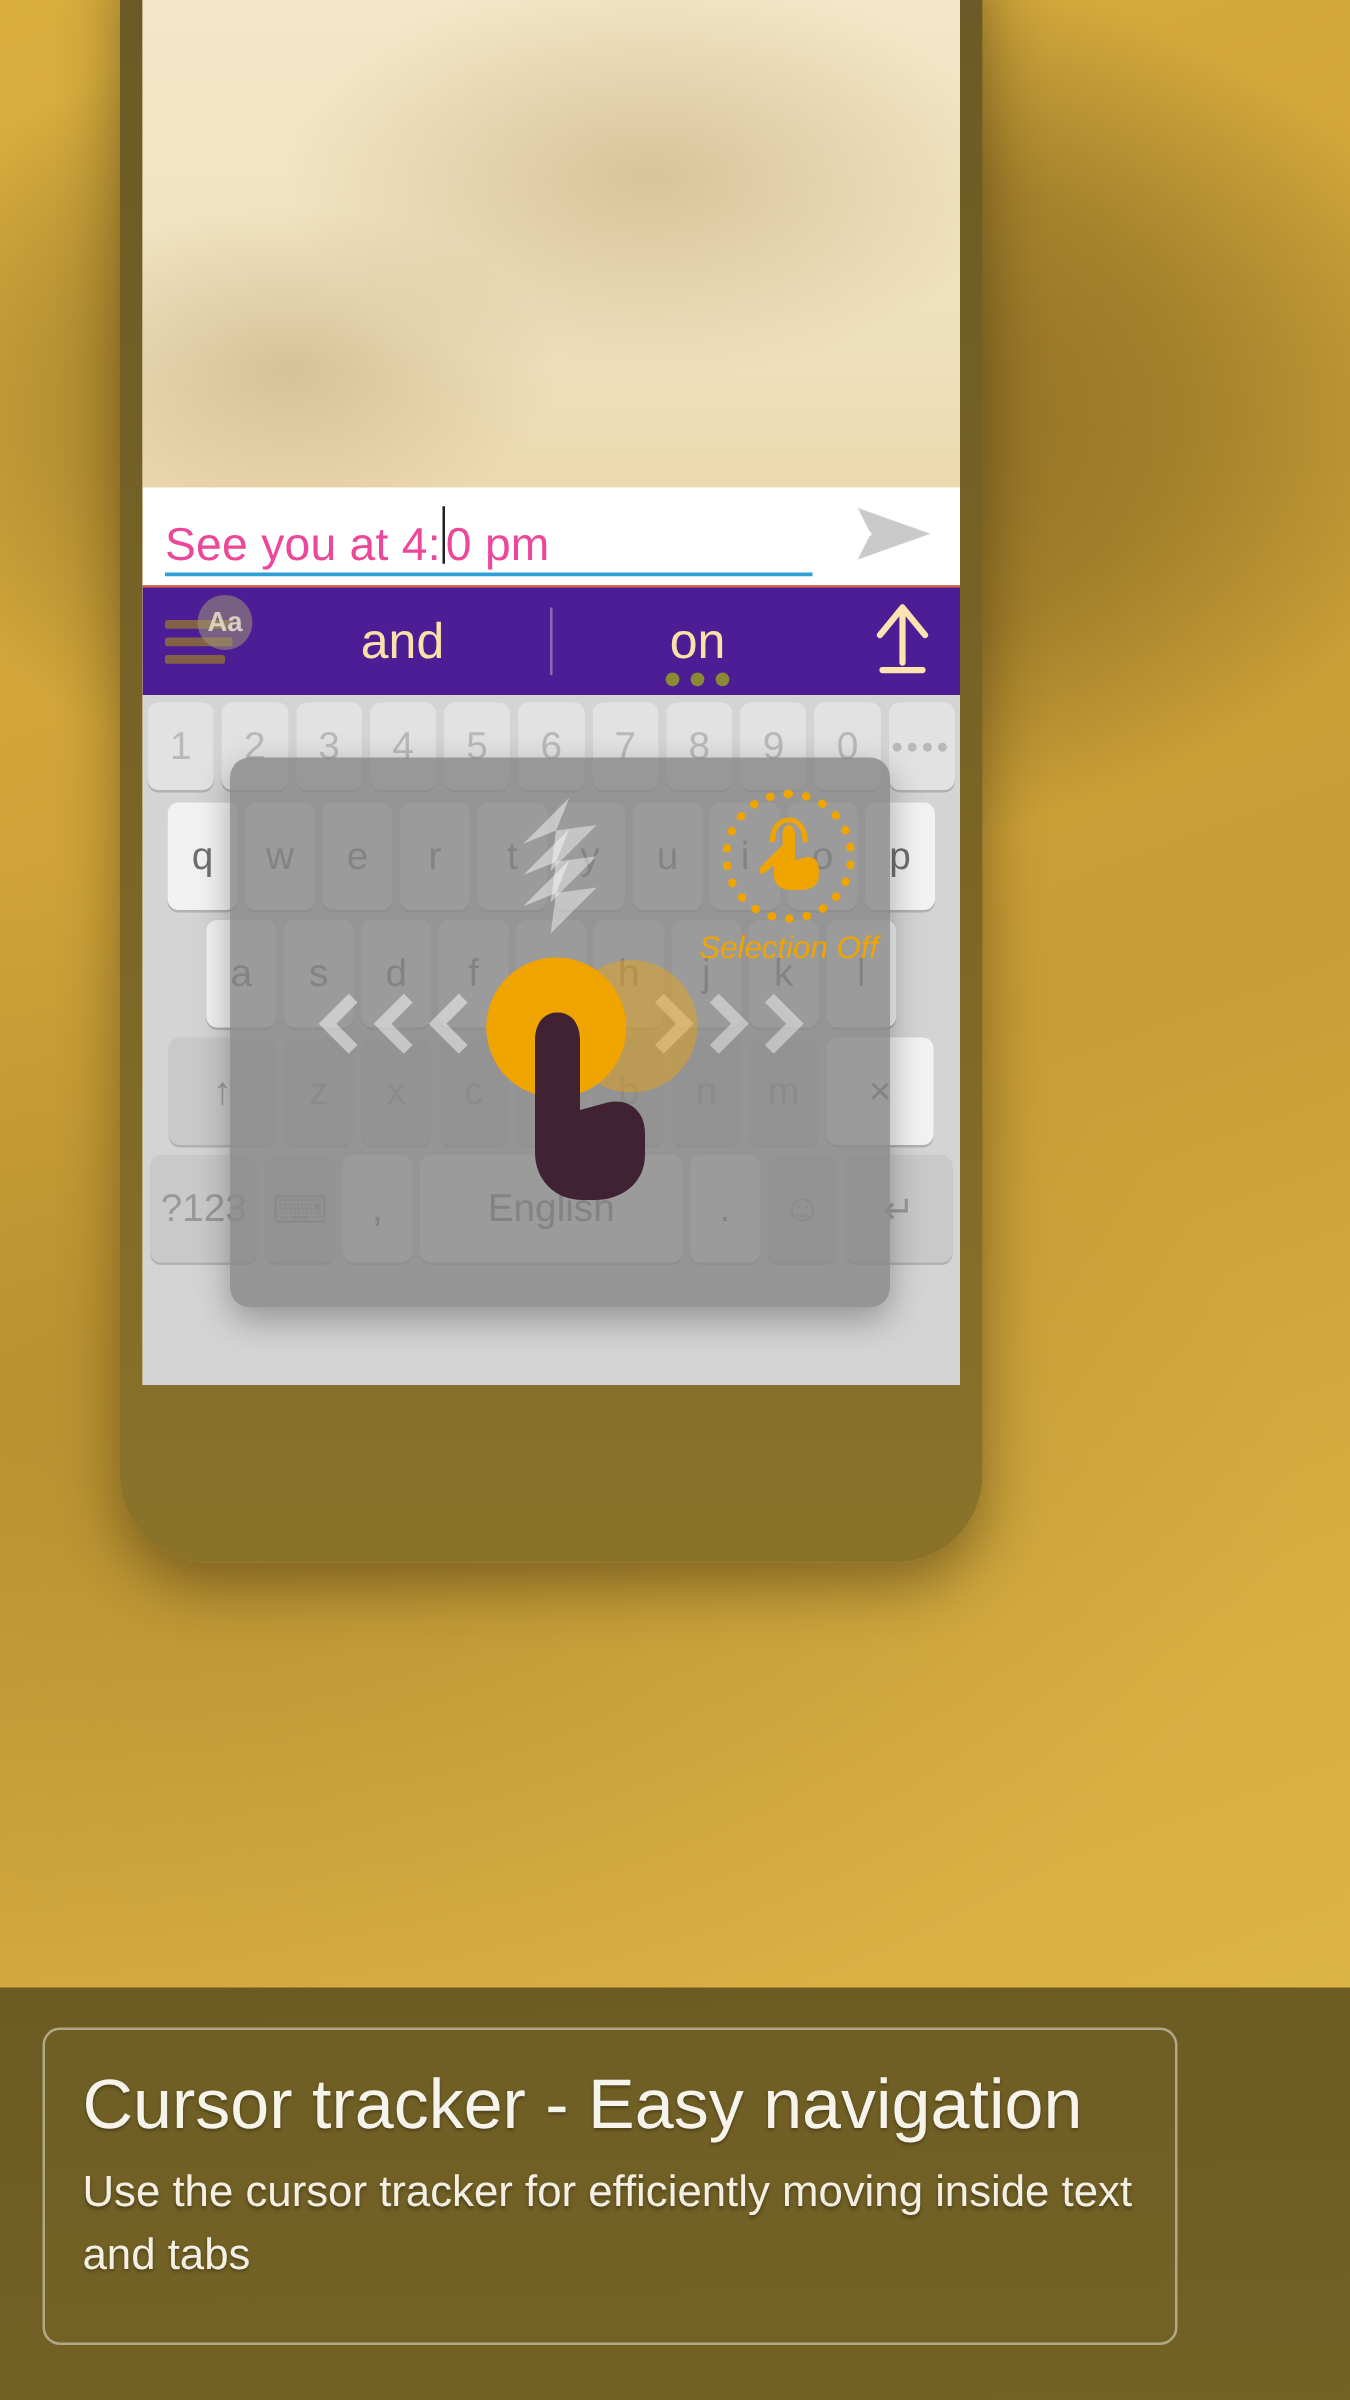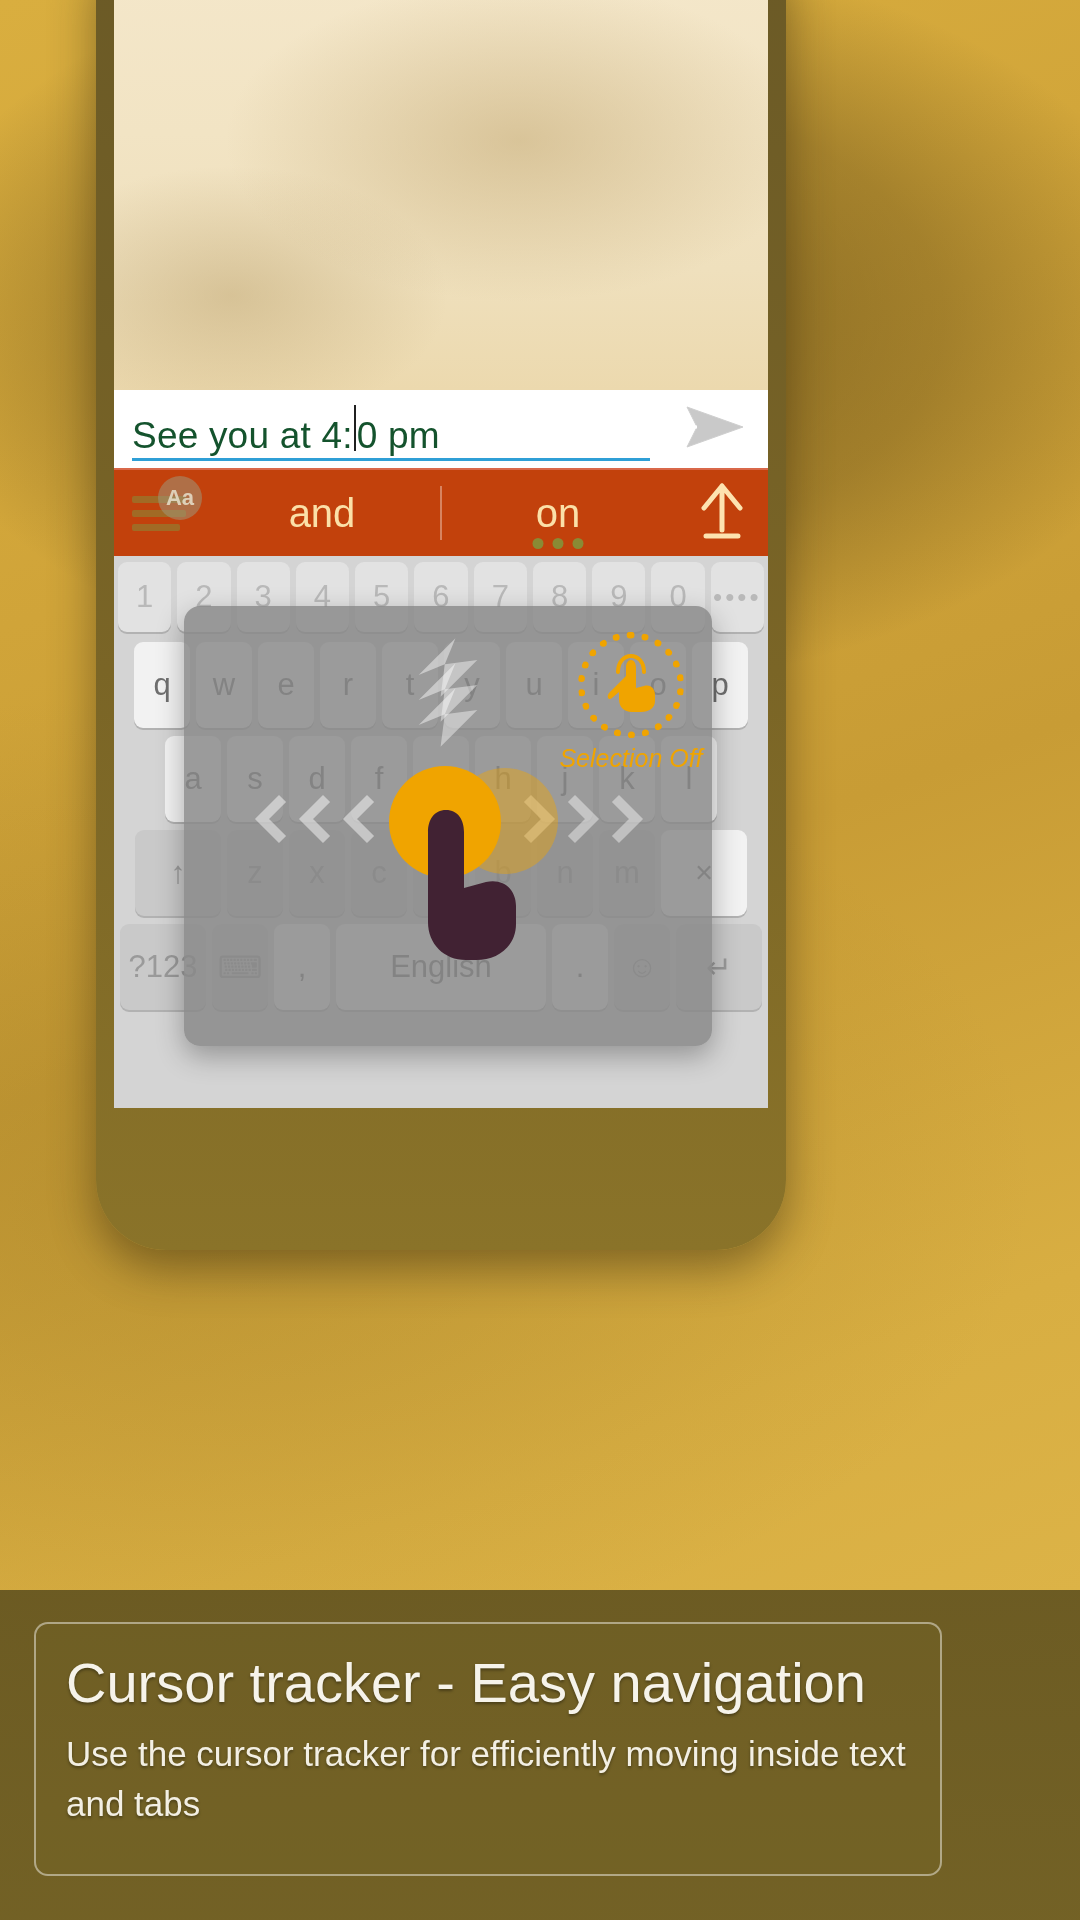--- a/index.html
+++ b/index.html
@@ -66,21 +66,21 @@
   #compose-field {
     position: relative;
     margin-left: 18px;
     width: 518px;
     height: 64px;
     display: flex; align-items: center;
     border-bottom: 3px solid #2f9fd6;
   }
   #compose-text {
     font-size: 37px;
-    color: #14532d;
+    color: #ec4899;
     white-space: pre;
     letter-spacing: .2px;
     line-height: 1;
   }
   #caret {
     display: inline-block;
     width: 2px; height: 46px;
     background: #202020;
     position: relative;
     top: 3px;
@@ -88,21 +88,21 @@
   }
   #send-btn {
     position: absolute; right: 18px; top: 14px;
     width: 70px; height: 50px;
     display: flex; align-items: center; justify-content: center;
   }
 
   
   #suggestbar {
     position: absolute; left: 0; top: 508px; width: 654px; height: 88px;
-    background: #c2410c;
+    background: #4c1d95;
     border-top: 2px solid #d9684a;
     display: flex; align-items: stretch;
   }
   #menu-key {
     width: 90px; position: relative;
     display: flex; align-items: center; justify-content: center;
   }
   .hamburger-lines { width: 54px; }
   .hamburger-lines i {
     display: block; height: 7px; background: rgba(150,120,46,.75);

